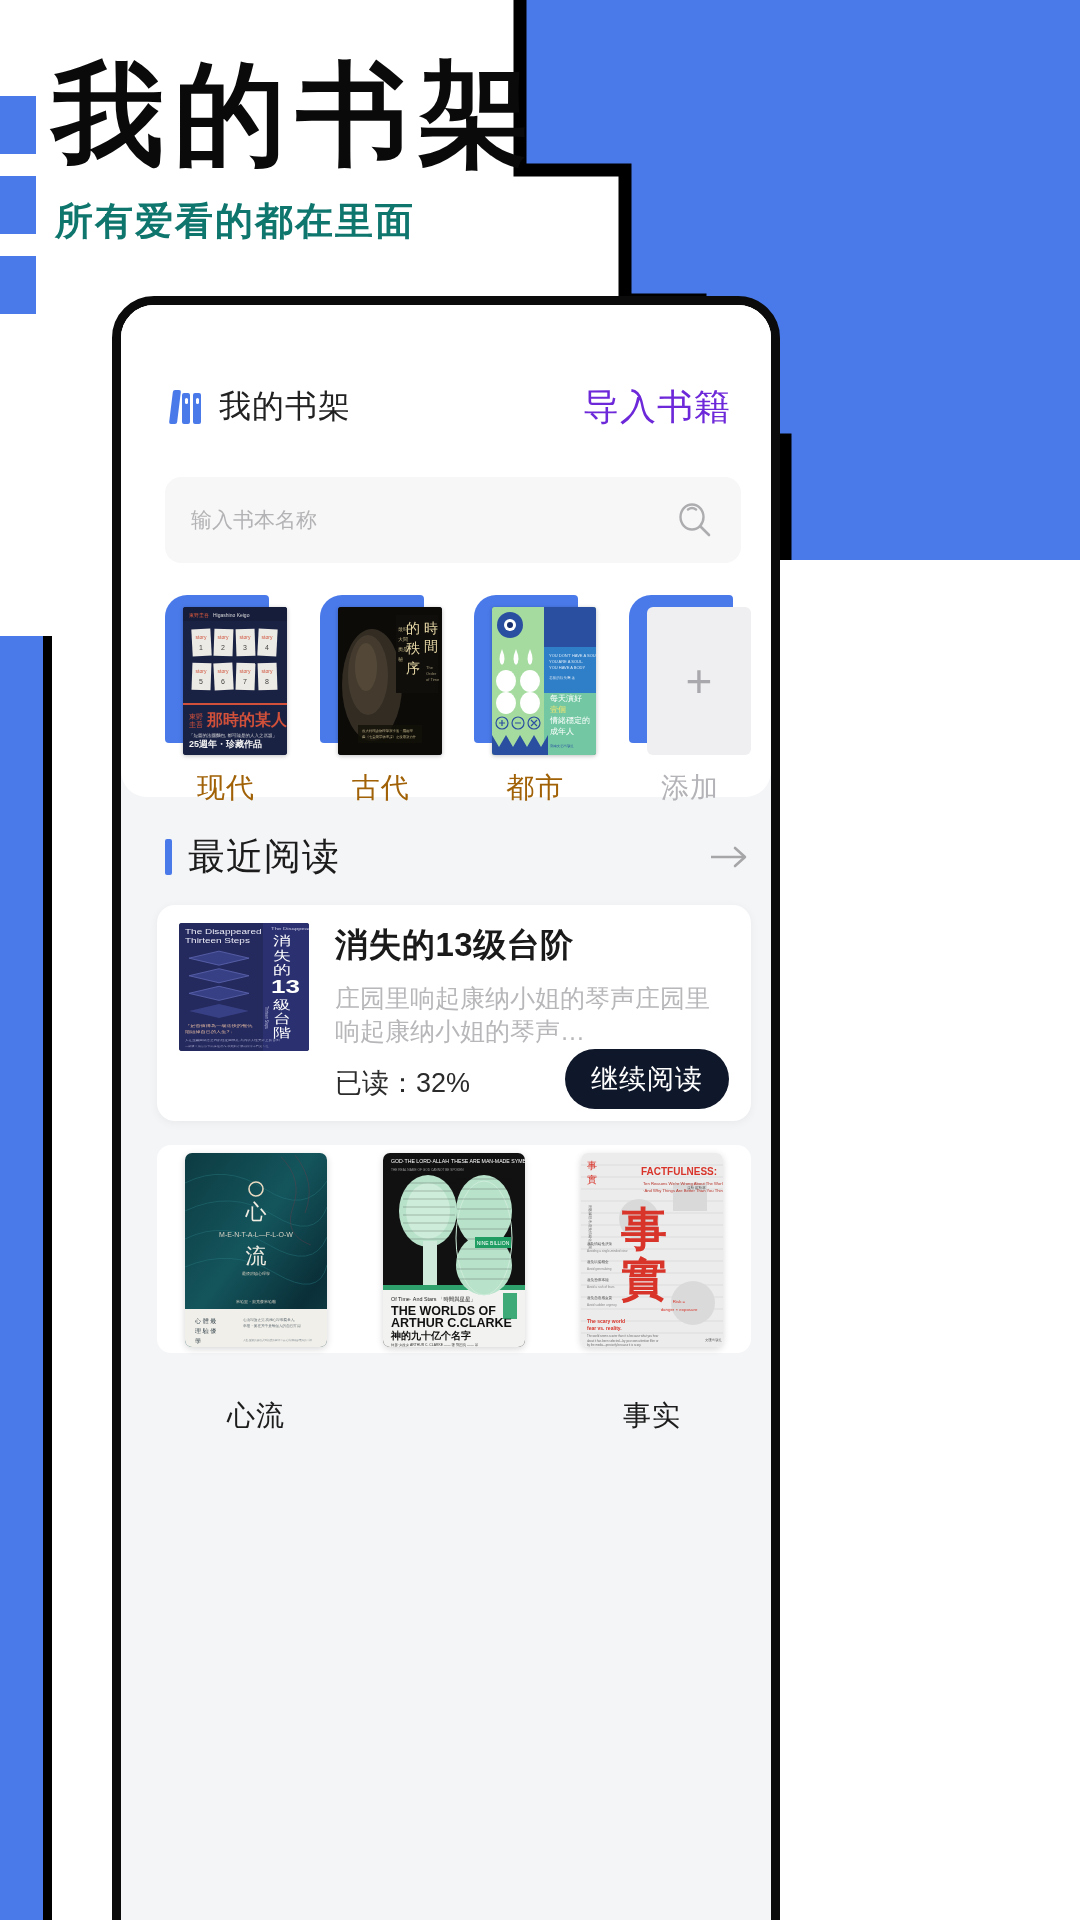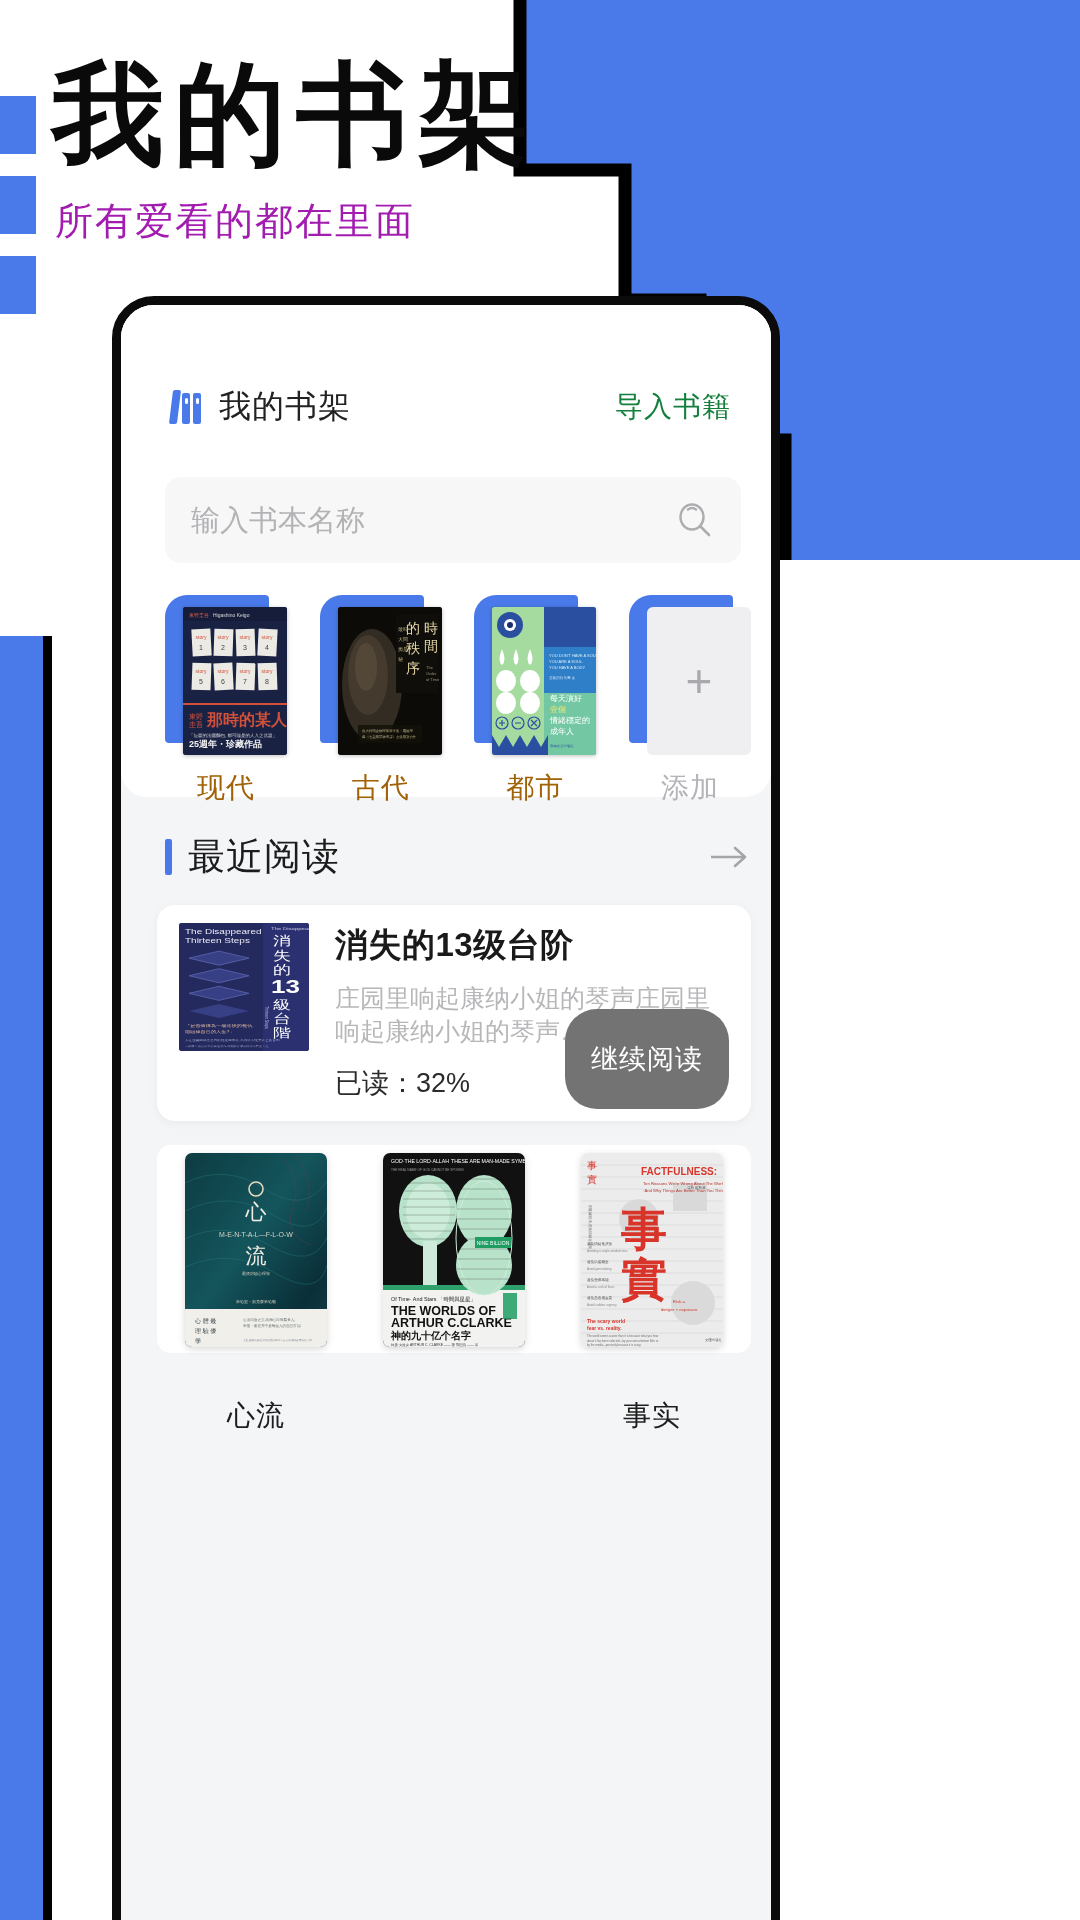--- a/index.html
+++ b/index.html
@@ -27,21 +27,21 @@
 
   
   .hero-title {
     position:absolute; left:52px; top:52px;
     font-size:112px; font-weight:700; letter-spacing:10px;
     color:#0a0a0a; line-height:1.12;
     white-space:nowrap;
   }
   .hero-sub {
     position:absolute; left:55px; top:196px;
-    font-size:38px; font-weight:400; color:#a21caf;
+    font-size:38px; font-weight:700; color:#0f766e;
     letter-spacing:2px; white-space:nowrap;
   }
 
   
   .phone {
     position:absolute; left:112px; top:296px;
     width:668px; height:1660px;
     background:#fff;
     border:9px solid #0b0b0b;
     border-radius:42px 42px 0 0;
@@ -68,31 +68,31 @@
   .shelf-icon b:nth-child(3){ height:31px; }
   .shelf-icon b:nth-child(2)::after,
   .shelf-icon b:nth-child(3)::after{
     content:""; position:absolute; top:5px; left:2.5px;
     width:3px; height:6px; background:#fff; border-radius:2px;
   }
   .shelf-title {
     margin-left:18px; font-size:32px; font-weight:500; color:#222; letter-spacing:1px;
   }
   .import-btn {
-    margin-left:auto; font-size:28px; color:#15803d; letter-spacing:1px;
+    margin-left:auto; font-size:36px; color:#6d28d9; letter-spacing:1px;
   }
 
   .search-box {
     position:absolute; left:44px; top:172px; width:576px; height:86px;
     background:#f7f7f8; border-radius:16px;
     display:flex; align-items:center; padding:0 26px;
   }
   .search-input {
     flex:1; border:none; outline:none; background:transparent;
-    font-family:inherit; font-size:29px; color:#333;
+    font-family:inherit; font-size:21px; color:#333;
   }
   .search-input::placeholder { color:#b3b3b5; }
   .search-icon { width:40px; height:40px; flex:none; }
 
   
   .cat-row {
     position:absolute; left:44px; top:290px; width:586px;
     display:flex; justify-content:space-between;
   }
   .cat { width:122px; }
@@ -144,23 +144,23 @@
   .recent-name { font-size:33px; font-weight:700; color:#1a1a1a; letter-spacing:.5px; }
   .recent-desc {
     margin-top:14px; font-size:25px; line-height:1.32; color:#b7b7ba;
     max-height:68px; overflow:hidden;
   }
   .recent-progress {
     position:absolute; left:0; bottom:2px; font-size:27px; color:#2b2b2b;
   }
   .continue-btn {
     position:absolute; right:0; bottom:-6px;
-    background:#737373; color:#fff; border:none; border-radius:32px;
+    background:#0f172a; color:#fff; border:none; border-radius:32px;
     font-family:inherit; font-size:27px; letter-spacing:1px;
-    padding:32px 26px; cursor:pointer;
+    padding:12px 26px; cursor:pointer;
   }
 
   
   .grid-card {
     position:absolute; left:36px; top:840px; width:594px; height:208px;
     background:#fff; border-radius:14px;
   }
   .book-grid {
     position:absolute; left:36px; top:848px; width:594px;
     display:flex; justify-content:space-around;

